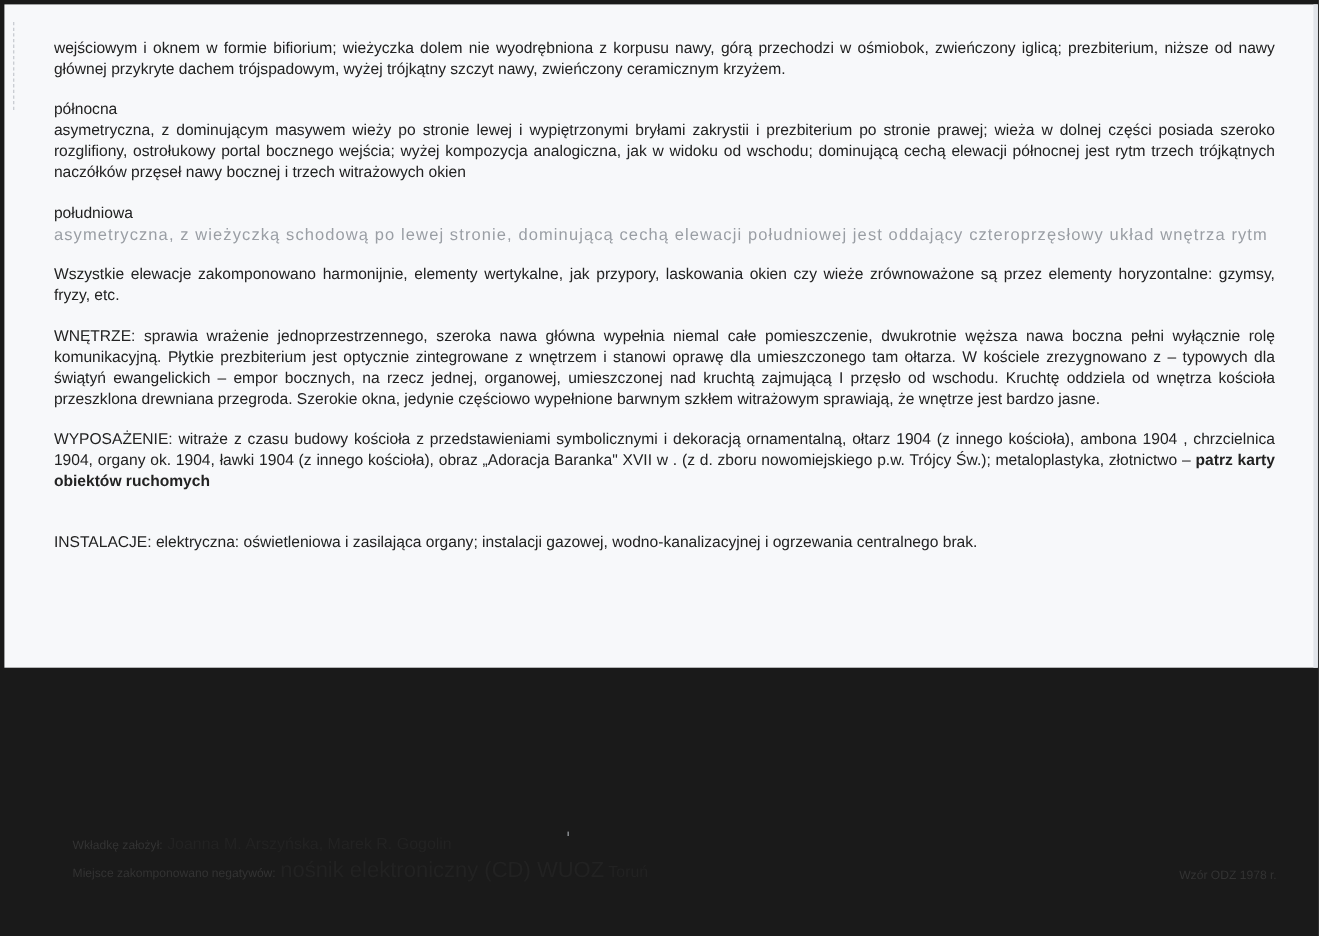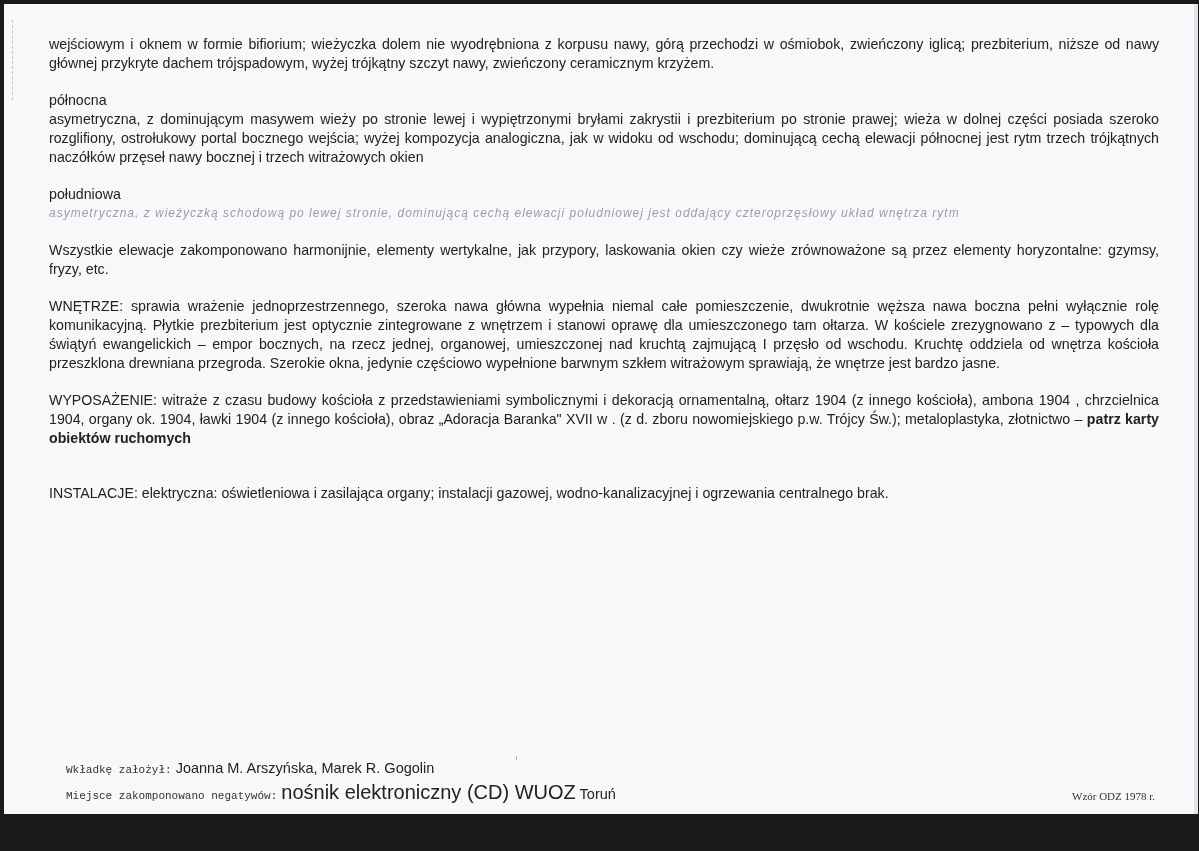--- a/index.html
+++ b/index.html
@@ -2,49 +2,49 @@
 <html><head>
 <meta charset="utf-8">
 <style>
   html, body { margin: 0; padding: 0; }
   body {
     width: 1199px; height: 851px; overflow: hidden;
     background: #1a1a1a; position: relative;
     font-family: "Liberation Sans", sans-serif;
   }
   .page {
-    position: absolute; left: 4px; top: 4px; width: 1190px; height: 810px;
+    position: absolute; left: 4px; top: 4px; width: 1190px; height: 603px;
     background: #f7f8fa; border-right: 4px solid #e2e5ea;
   }
   .margin-mark {
     position: absolute; left: 8px; top: 16px; width: 1px; height: 80px;
     border-left: 1px dashed #9aa0a8; opacity: .6;
   }
   .content {
     position: absolute; left: 45px; top: 31px; width: 1110px;
     font-size: 14.2px; color: #222; line-height: 19px;
   }
   .para { margin: 0; text-align: justify; }
   .para.last { text-align-last: left; }
   .gap-lg { height: 18px; }
   .subhead { margin: 0; }
   .faded {
-    font-style: italic; color: #8a8f96; letter-spacing: 1px;
-    white-space: nowrap; overflow: hidden; font-size: 12px;
+    color: #8a8f96; letter-spacing: 1px;
+    white-space: nowrap; overflow: hidden; font-size: 15px;
     opacity: .85;
   }
   .bold { font-weight: bold; }
   .footer {
     position: absolute; left: 62px; top: 753px; font-size: 14.5px; color: #222;
     line-height: 22px;
   }
-  .serif-small { font-family: Liberation Mono, monospace; font-size: 11px; color: #333; }
+  .serif-small { font-family: Liberation Sans, sans-serif; font-size: 11px; color: #333; }
   .sig {
     position: absolute; left: 1068px; top: 786px;
-    font-family: Liberation Serif, serif; font-size: 11px; color: #333;
+    font-family: Liberation Sans, sans-serif; font-size: 11px; color: #333;
   }
   .speck { position:absolute; width:1px; height:4px; background:#b0b4ba; }
 </style>
 </head>
 <body>
 
 <div class="page">
   <div class="margin-mark"></div>
 
   <div class="content">

